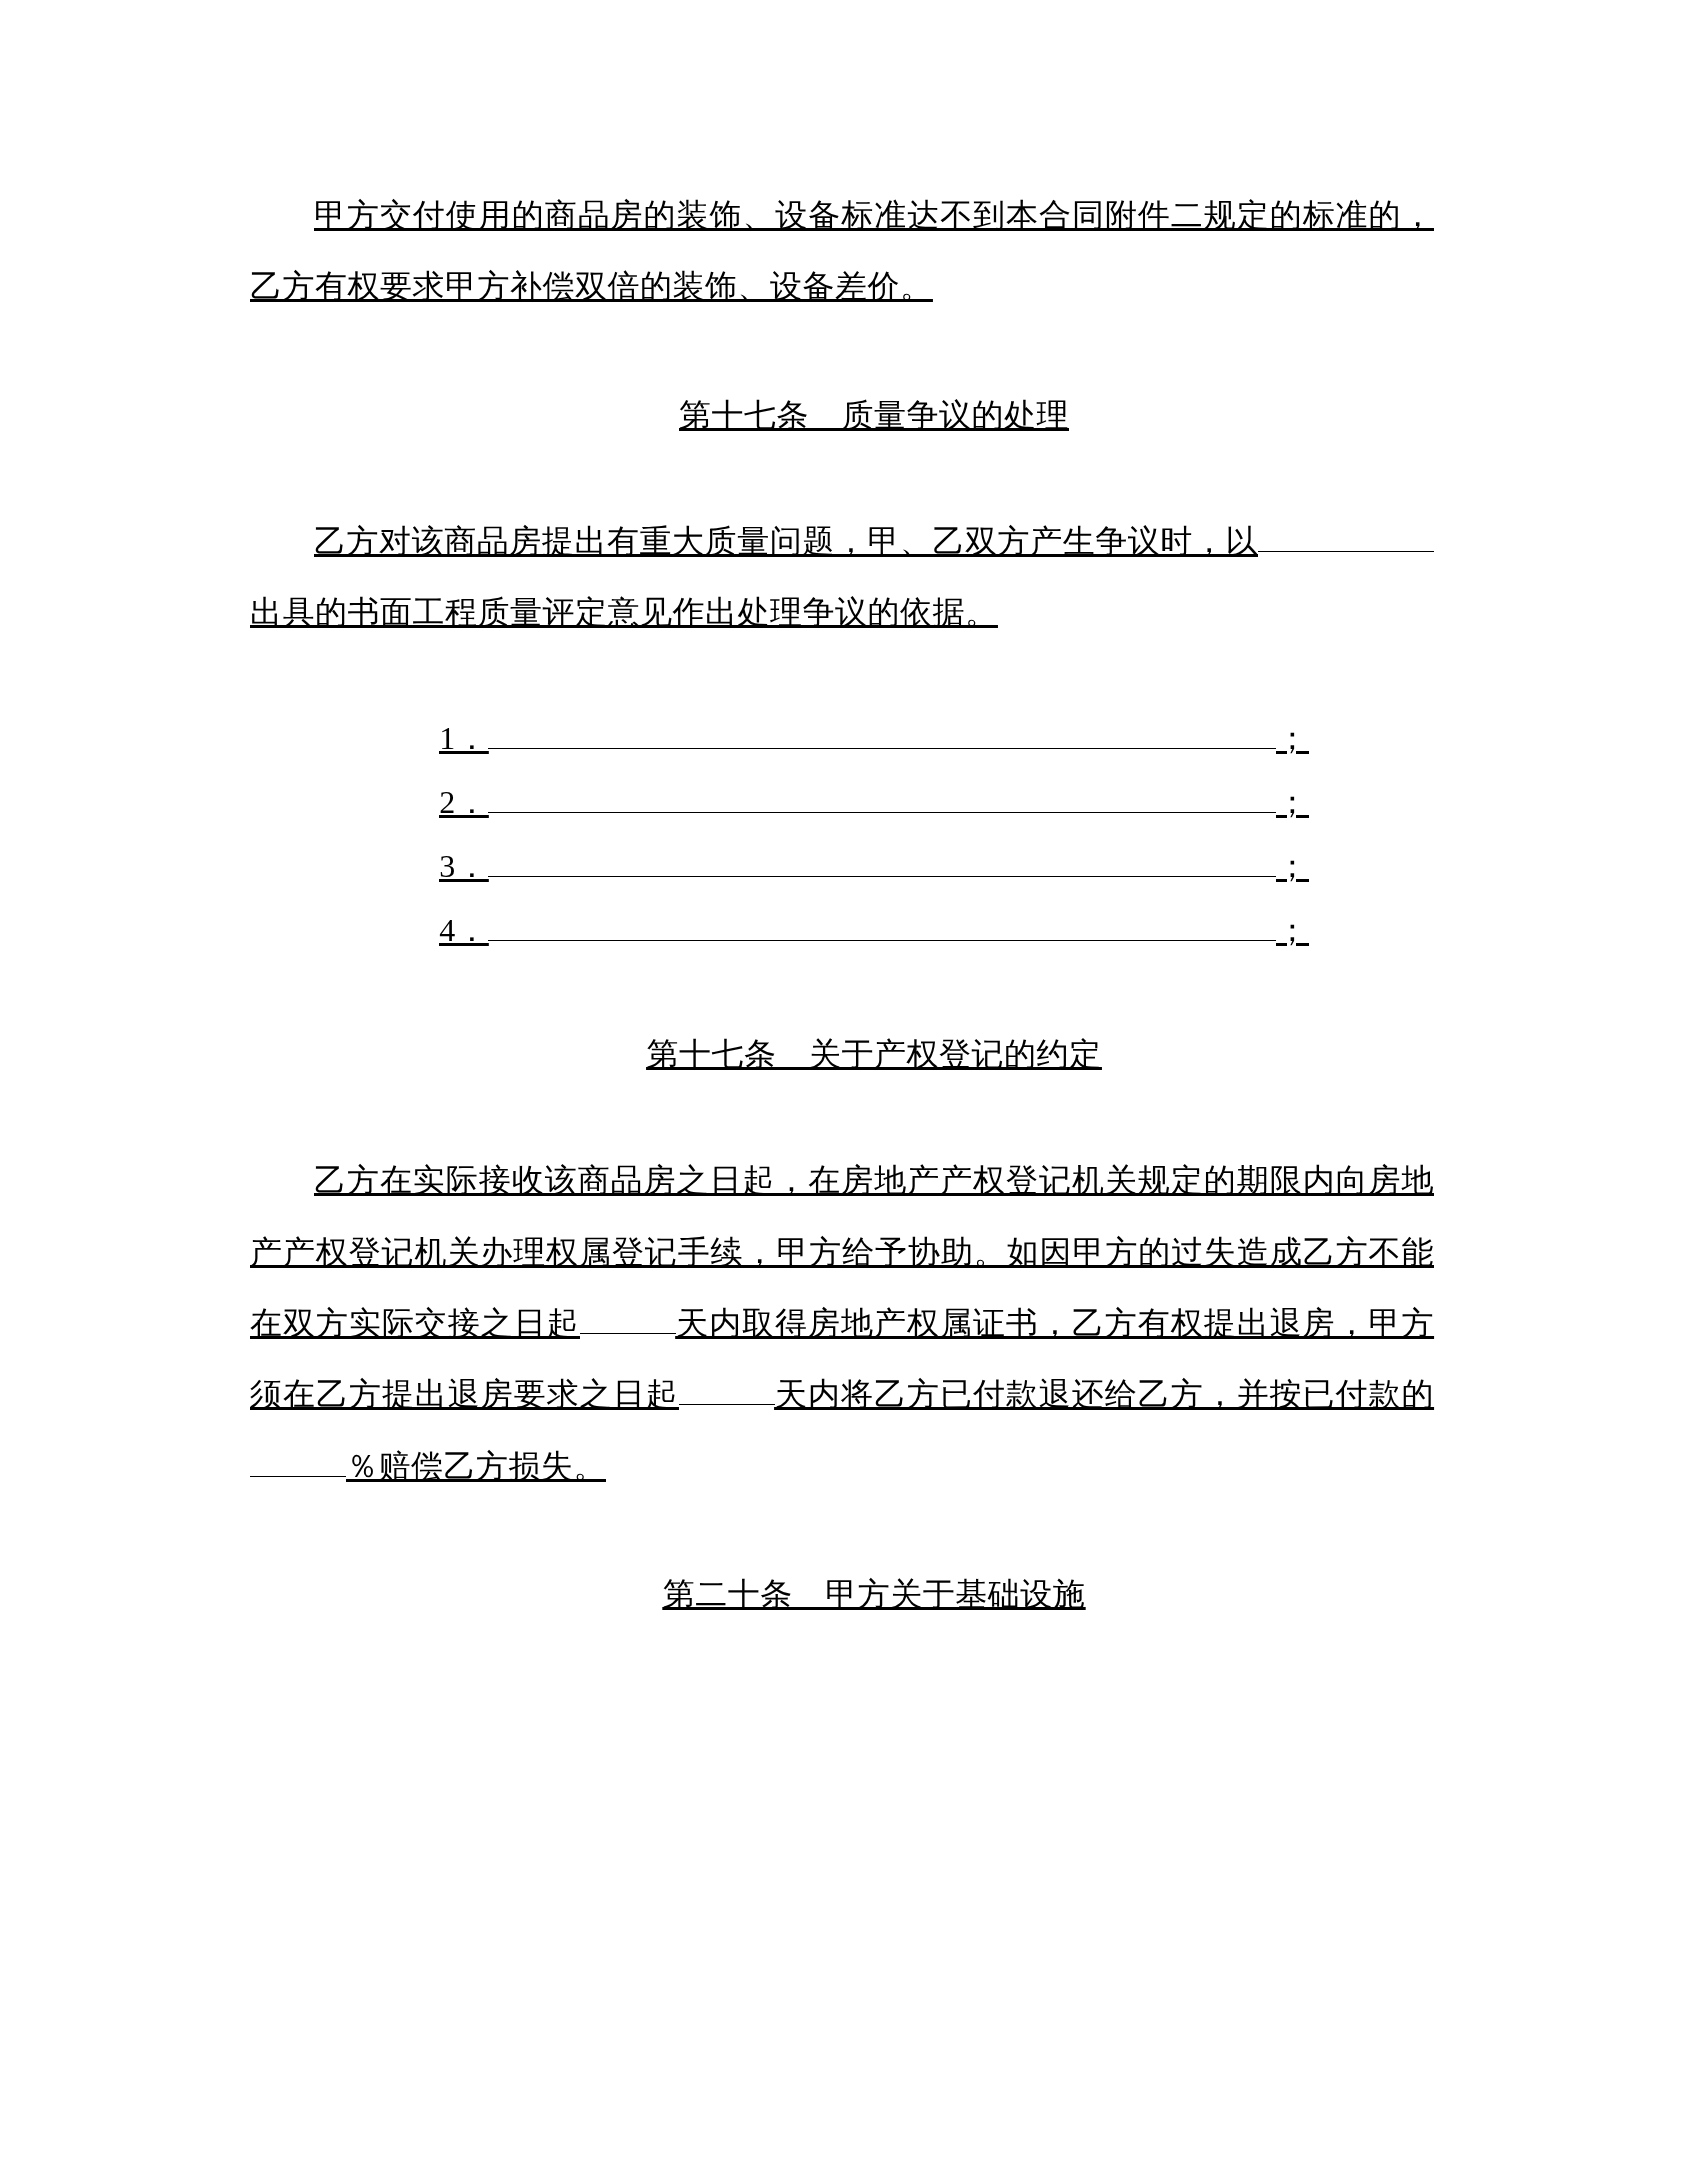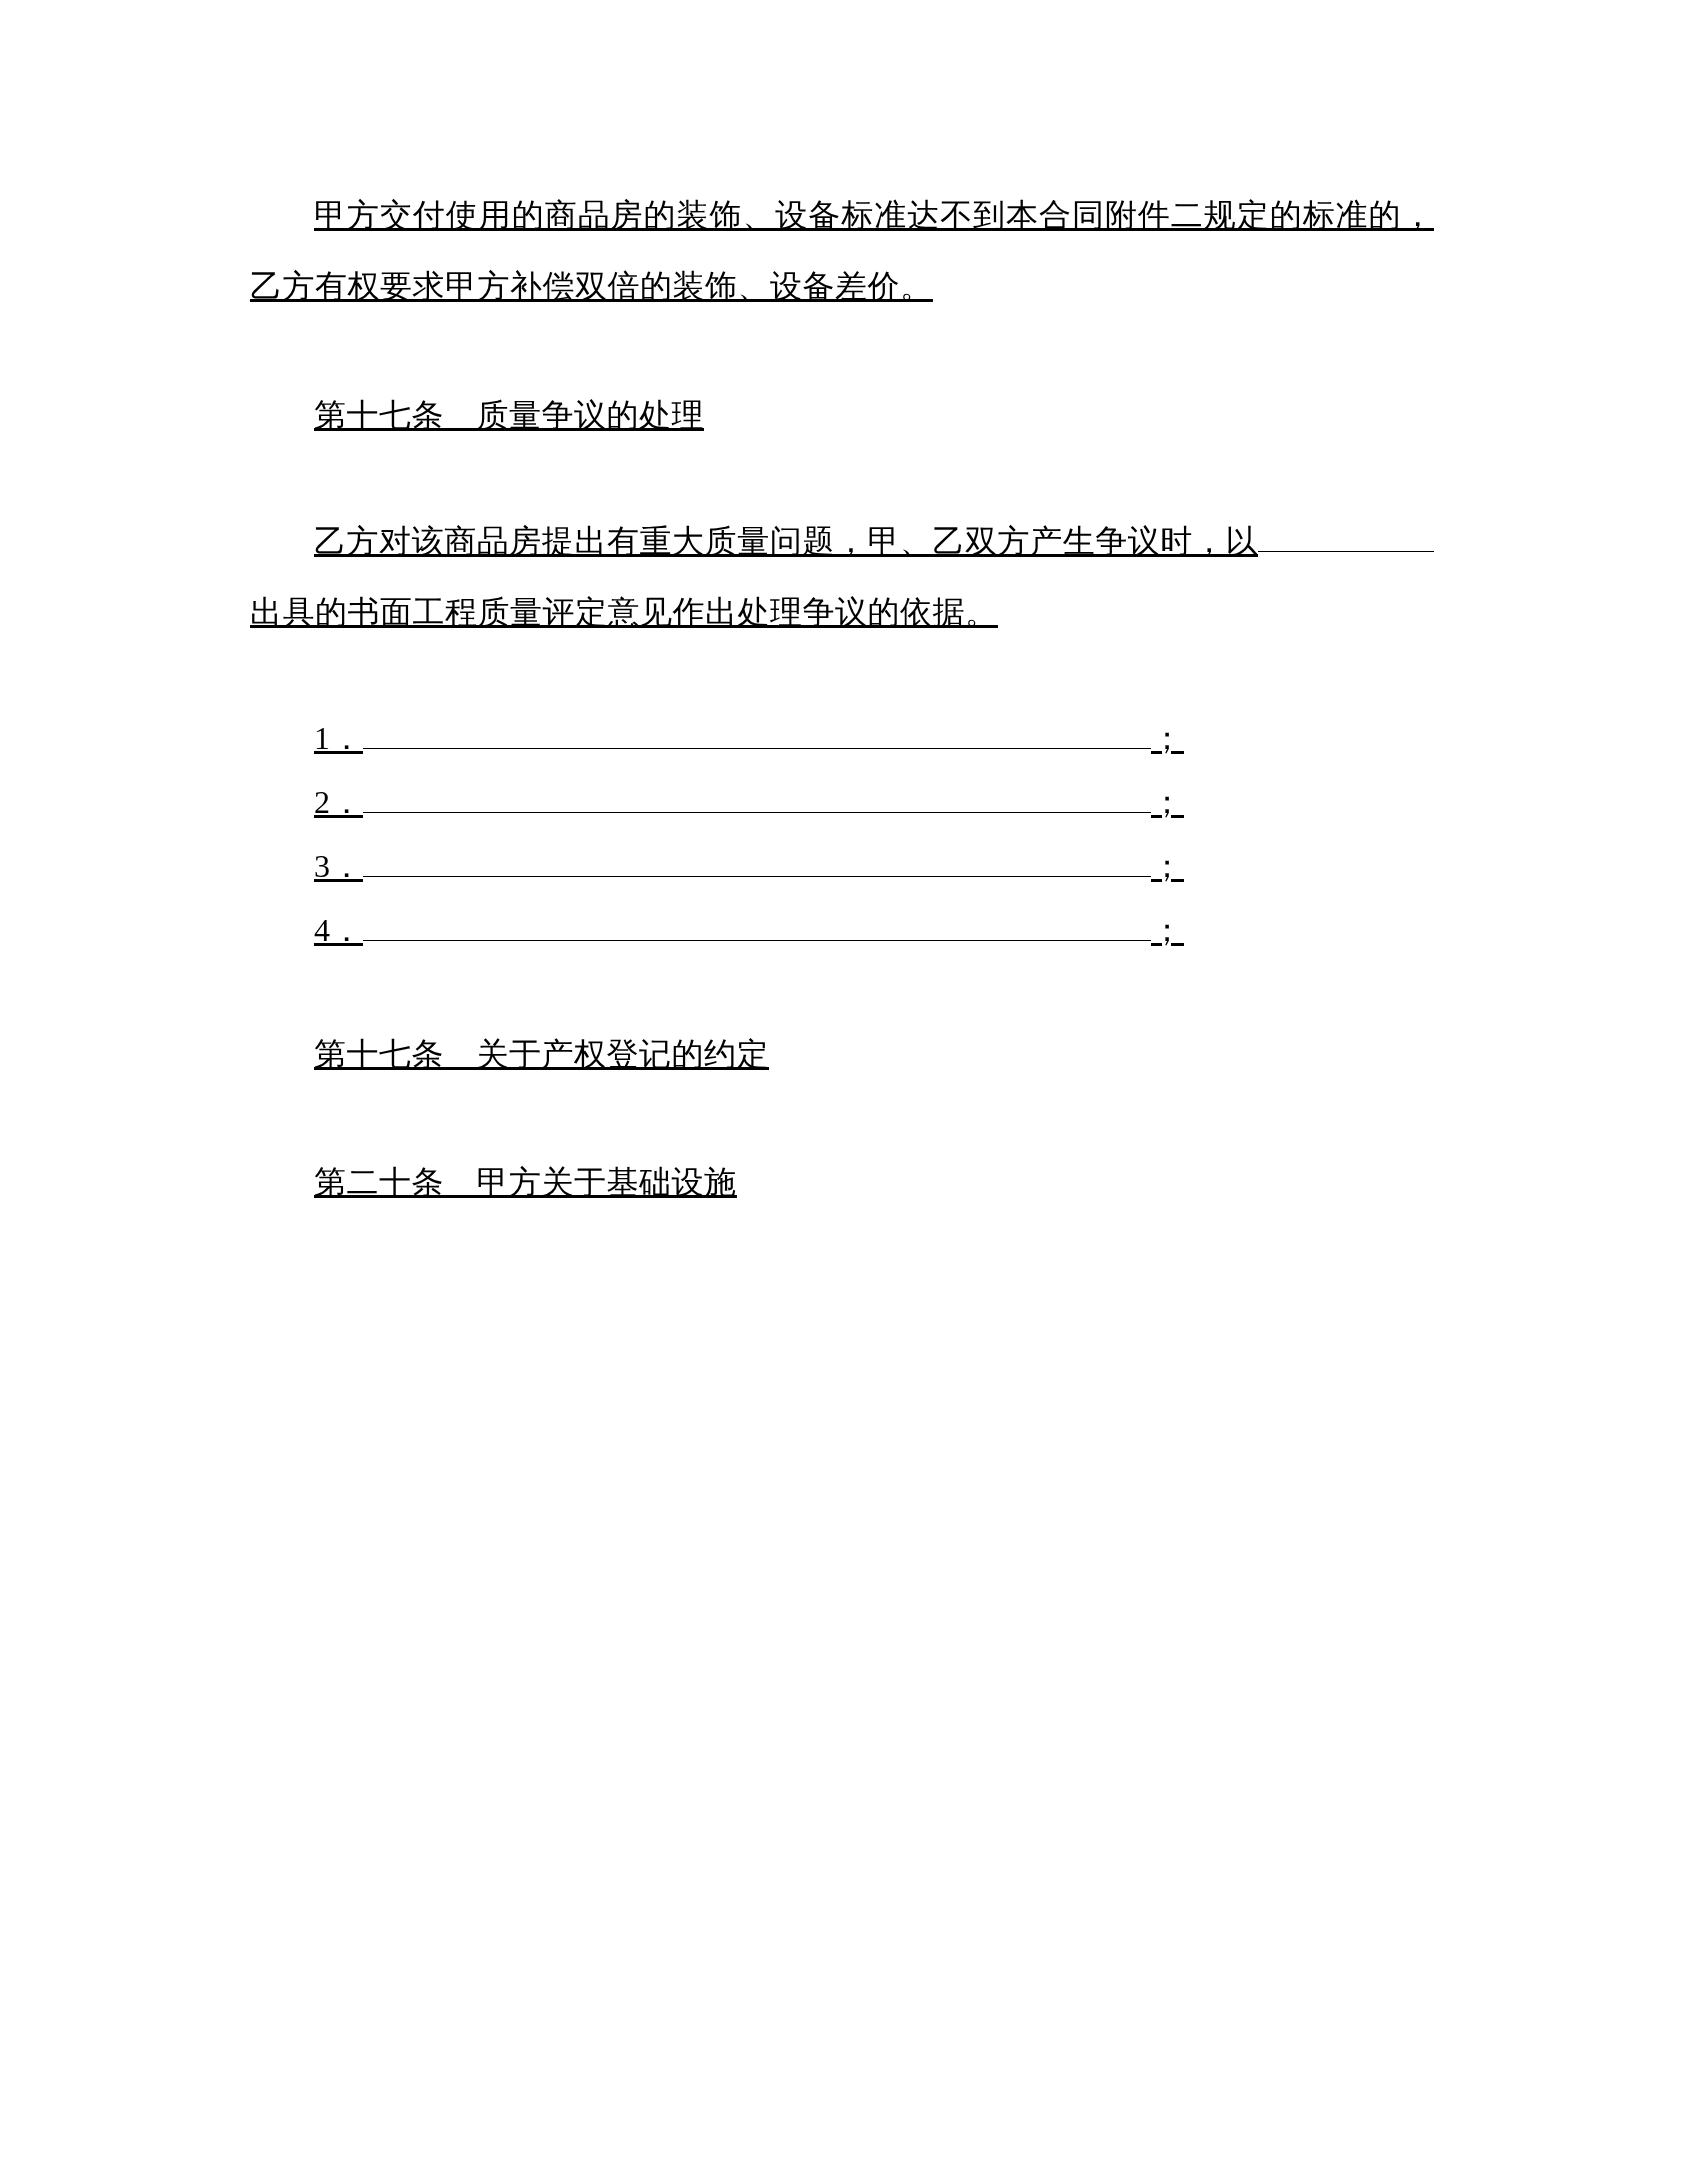--- a/index.html
+++ b/index.html
@@ -13,20 +13,21 @@
   }
   .page {
     width: 100%;
     height: 100%;
     padding: 180px 252px 110px 250px;
   }
   .para, .heading, .list-item {
     font-size: 32px;
     line-height: 2.23;
     letter-spacing: 0.5px;
+    text-align: center;
   }
   .para {
     text-align: justify;
     text-indent: 2em;
     margin-top: 55px;
   }
   .page > .para:first-child { margin-top: 0; }
   .heading {
     text-indent: 2em;
     margin-top: 57px;
@@ -63,17 +64,18 @@
 
   <div class="list">
     <p class="list-item"><span>1．</span><span class="blank blank-xl"></span><span>；</span></p>
     <p class="list-item"><span>2．</span><span class="blank blank-xl"></span><span>；</span></p>
     <p class="list-item"><span>3．</span><span class="blank blank-xl"></span><span>；</span></p>
     <p class="list-item"><span>4．</span><span class="blank blank-xl"></span><span>；</span></p>
   </div>
 
   <p class="heading">第十七条　关于产权登记的约定</p>
 
+  <p class="para"><span>乙方在实际接收该商品房之日起，在房地产产权登记机关规定的期限内向房地产产权登记机关办理权属登记手续，甲方给予协助。如因甲方的过失造成乙方不能在双方实际交接之日起</span><span class="blank blank-sm"></span><span>天内取得房地产权属证书，乙方有权提出退房，甲方须在乙方提出退房要求之日起</span><span class="blank blank-sm"></span><span>天内将乙方已付款退还给乙方，并按已付款的</span><span class="blank blank-sm"></span><span>％赔偿乙方损失。</span></p>
 
   <p class="heading">第二十条　甲方关于基础设施</p>
 
 </div>
 
 
 </body></html>

